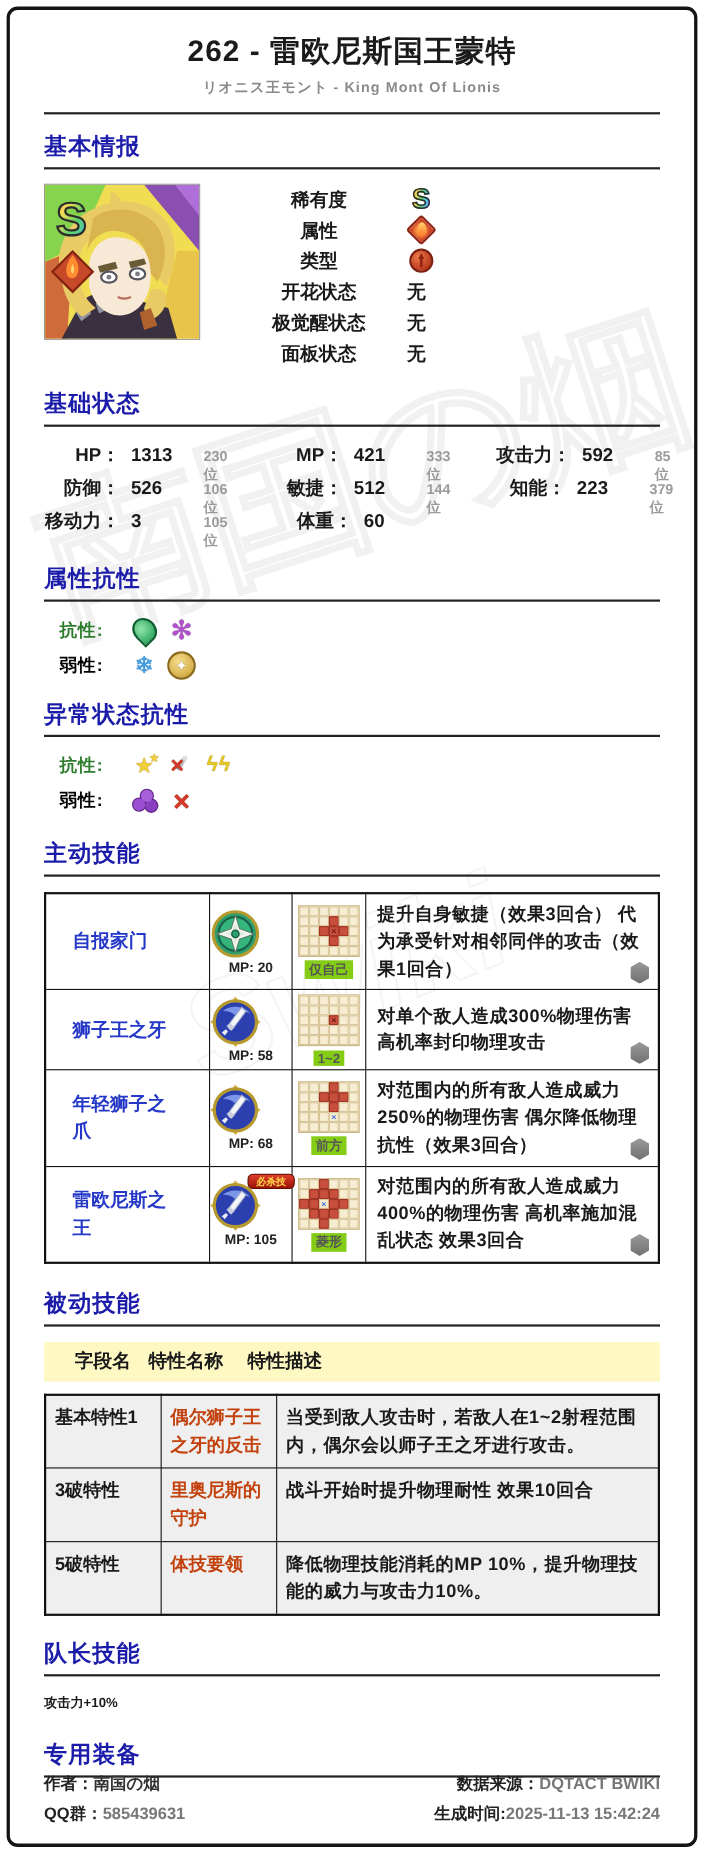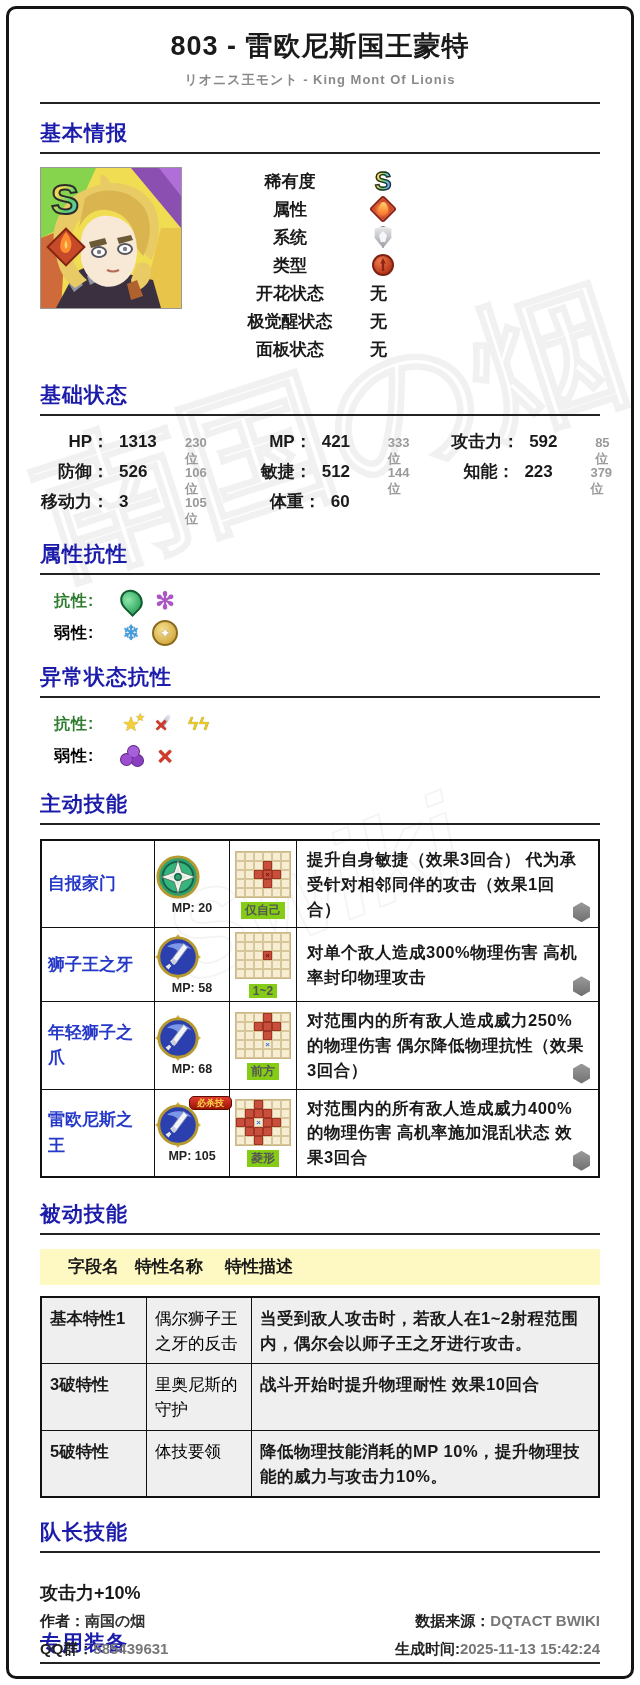--- a/index.html
+++ b/index.html
@@ -49,21 +49,21 @@
   .r-icon.sleep{color:#f2cf3a;font-size:20px;text-shadow:0 0 1px #8a7210;}
   .r-icon.sleep::after{content:"★";position:absolute;font-size:11px;right:-1px;top:0;color:#f2cf3a;text-shadow:0 0 1px #8a7210;}
   .r-icon.seal::before{content:"";position:absolute;left:11px;top:2px;width:5px;height:16px;background:linear-gradient(#eef0f4,#9aa0ab);transform:rotate(35deg);clip-path:polygon(50% 0,100% 18%,100% 100%,0 100%,0 18%);}
   .r-icon.seal::after{content:"×";position:absolute;left:3px;top:2px;font-size:21px;color:#d43a2a;text-shadow:0 0 1px #7e1407;}
   .r-icon.paralysis{color:#e8c922;font-size:19px;letter-spacing:1px;text-shadow:0 0 1px #7a6a10;}
   .r-icon.poison::before{content:"";position:absolute;left:3px;top:11px;width:11px;height:11px;border-radius:50%;background:#9b4fd0;box-shadow:7px -8px 0 #a760da,11px 1px 0 #8a3fc0,0 0 0 1px #5c2383,7px -8px 0 1px #5c2383,11px 1px 0 1px #5c2383;}
   .r-icon.stop{color:#d43a2a;font-size:26px;text-shadow:0 0 1px #7e1407;}
   
   .atable{margin-top:14px;border:2px solid #111;border-collapse:collapse;width:100%;}
   .atable td{border:1.5px solid #111;padding:0;vertical-align:middle;margin-top:28px;}
-  .a-name{width:100px;color:#2538c8;font-size:17px;font-weight:700;padding:4px 6px !important;line-height:1.5;}
+  .a-name{width:100px;color:#2538c8;font-size:17px;font-weight:700;padding:4px 24px !important;line-height:1.5;}
   .a-iconcell{width:74px;text-align:center;}
   .a-mp{font-size:12.5px;font-weight:700;color:#222;margin-top:1px;}
   .skicon{position:relative;width:46px;height:46px;margin:4px auto 0;}
   .skicon svg{display:block;}
   .ult-badge{position:absolute;top:-6px;left:-3px;right:-3px;background:linear-gradient(#e03c2a,#9c1408);border:1px solid #5e0c02;border-radius:5px;color:#ffd84a;font-size:9px;font-weight:900;text-align:center;line-height:12px;z-index:2;}
   .a-rangecell{width:66px;text-align:center;}
   .rgrid{display:grid;grid-template-columns:repeat(6,9px);grid-auto-rows:9px;margin:4px auto 2px;width:54px;background:#f7edd2;border:1px solid #cbb687;}
   .gcell{border:0.5px solid #d8c69b;background:#f7edd2;font-size:8px;line-height:8px;text-align:center;font-weight:900;color:transparent;}
   .gcell.red{background:#c94f3d;border-color:#a03425;}
   .gcell.xr{color:#6e1410;}
@@ -71,40 +71,40 @@
   .range-label{display:inline-block;background:#84cc16;color:#555;font-size:12px;font-weight:700;padding:0 4px;margin-bottom:3px;}
   .a-desc{position:relative;font-size:16.5px;font-weight:600;line-height:1.5;padding:6px 10px 6px 10px !important;letter-spacing:0.5px;}
   .hex{position:absolute;right:8px;bottom:5px;width:17px;height:20px;background:linear-gradient(#9a9a9a,#707070);clip-path:polygon(50% 0,100% 25%,100% 75%,50% 100%,0 75%,0 25%);}
   
   .phead{margin-top:14px;background:#fef9c3;height:36px;display:flex;align-items:center;font-size:17px;font-weight:700;}
   .phead span:nth-child(1){margin-left:28px;width:67px;}
   .phead span:nth-child(2){width:90px;}
   .ptable{margin-top:11px;border:2px solid #111;border-collapse:collapse;width:100%;}
   .ptable td{border:1.5px solid #111;background:#efefef;padding:8px 8px;vertical-align:top;font-size:16.5px;line-height:1.5;}
   .p-field{width:88px;font-weight:700;font-size:16px;}
-  .p-name{width:88px;color:#000000;font-weight:400;}
+  .p-name{width:88px;color:#c2410c;font-weight:700;}
   .p-desc{font-weight:600;letter-spacing:0.5px;}
   
-  .leader-text{margin-top:28px;font-size:18px;font-weight:700;}
+  .leader-text{margin-top:16px;font-size:12px;font-weight:700;}
   
   .footer{position:absolute;left:40px;right:40px;bottom:26px;z-index:1;}
   .f-row{display:flex;justify-content:space-between;margin-top:9px;font-size:15px;}
   .f-label{font-weight:700;color:#222;}
   .f-val{color:#777;font-weight:700;}
   .f-val.dark{color:#333;}
 </style>
 </head>
 <body>
 
 <div class="frame"></div>
 <div class="watermark wm1">南国の烟</div>
 <div class="watermark wm2">Swiki</div>
 
 <div class="content">
-  <div class="title">803 - 雷欧尼斯国王蒙特</div>
+  <div class="title">262 - 雷欧尼斯国王蒙特</div>
   <div class="subtitle">リオニス王モント - King Mont Of Lionis</div>
   <div class="toprule"></div>
 
   <div class="sect">基本情报</div>
   <div class="basic">
     <svg class="portrait" viewBox="0 0 140 140">
       <defs>
         <linearGradient id="sgrad" x1="0" y1="0" x2="1" y2="1">
           <stop offset="0" stop-color="#ff8b7b"></stop>
             <stop offset="0.3" stop-color="#f2de52"></stop>
@@ -152,28 +152,20 @@
 
         <div class="b-row">
           <span class="b-label">属性</span>
           <span class="b-val">
 
             <span class="b-icon fire"></span>
 
           </span>
         </div>
 
-        <div class="b-row">
-          <span class="b-label">系统</span>
-          <span class="b-val">
-
-            <span class="b-icon system"></span>
-
-          </span>
-        </div>
 
         <div class="b-row">
           <span class="b-label">类型</span>
           <span class="b-val">
 
             <span class="b-icon type"></span>
 
           </span>
         </div>
 

